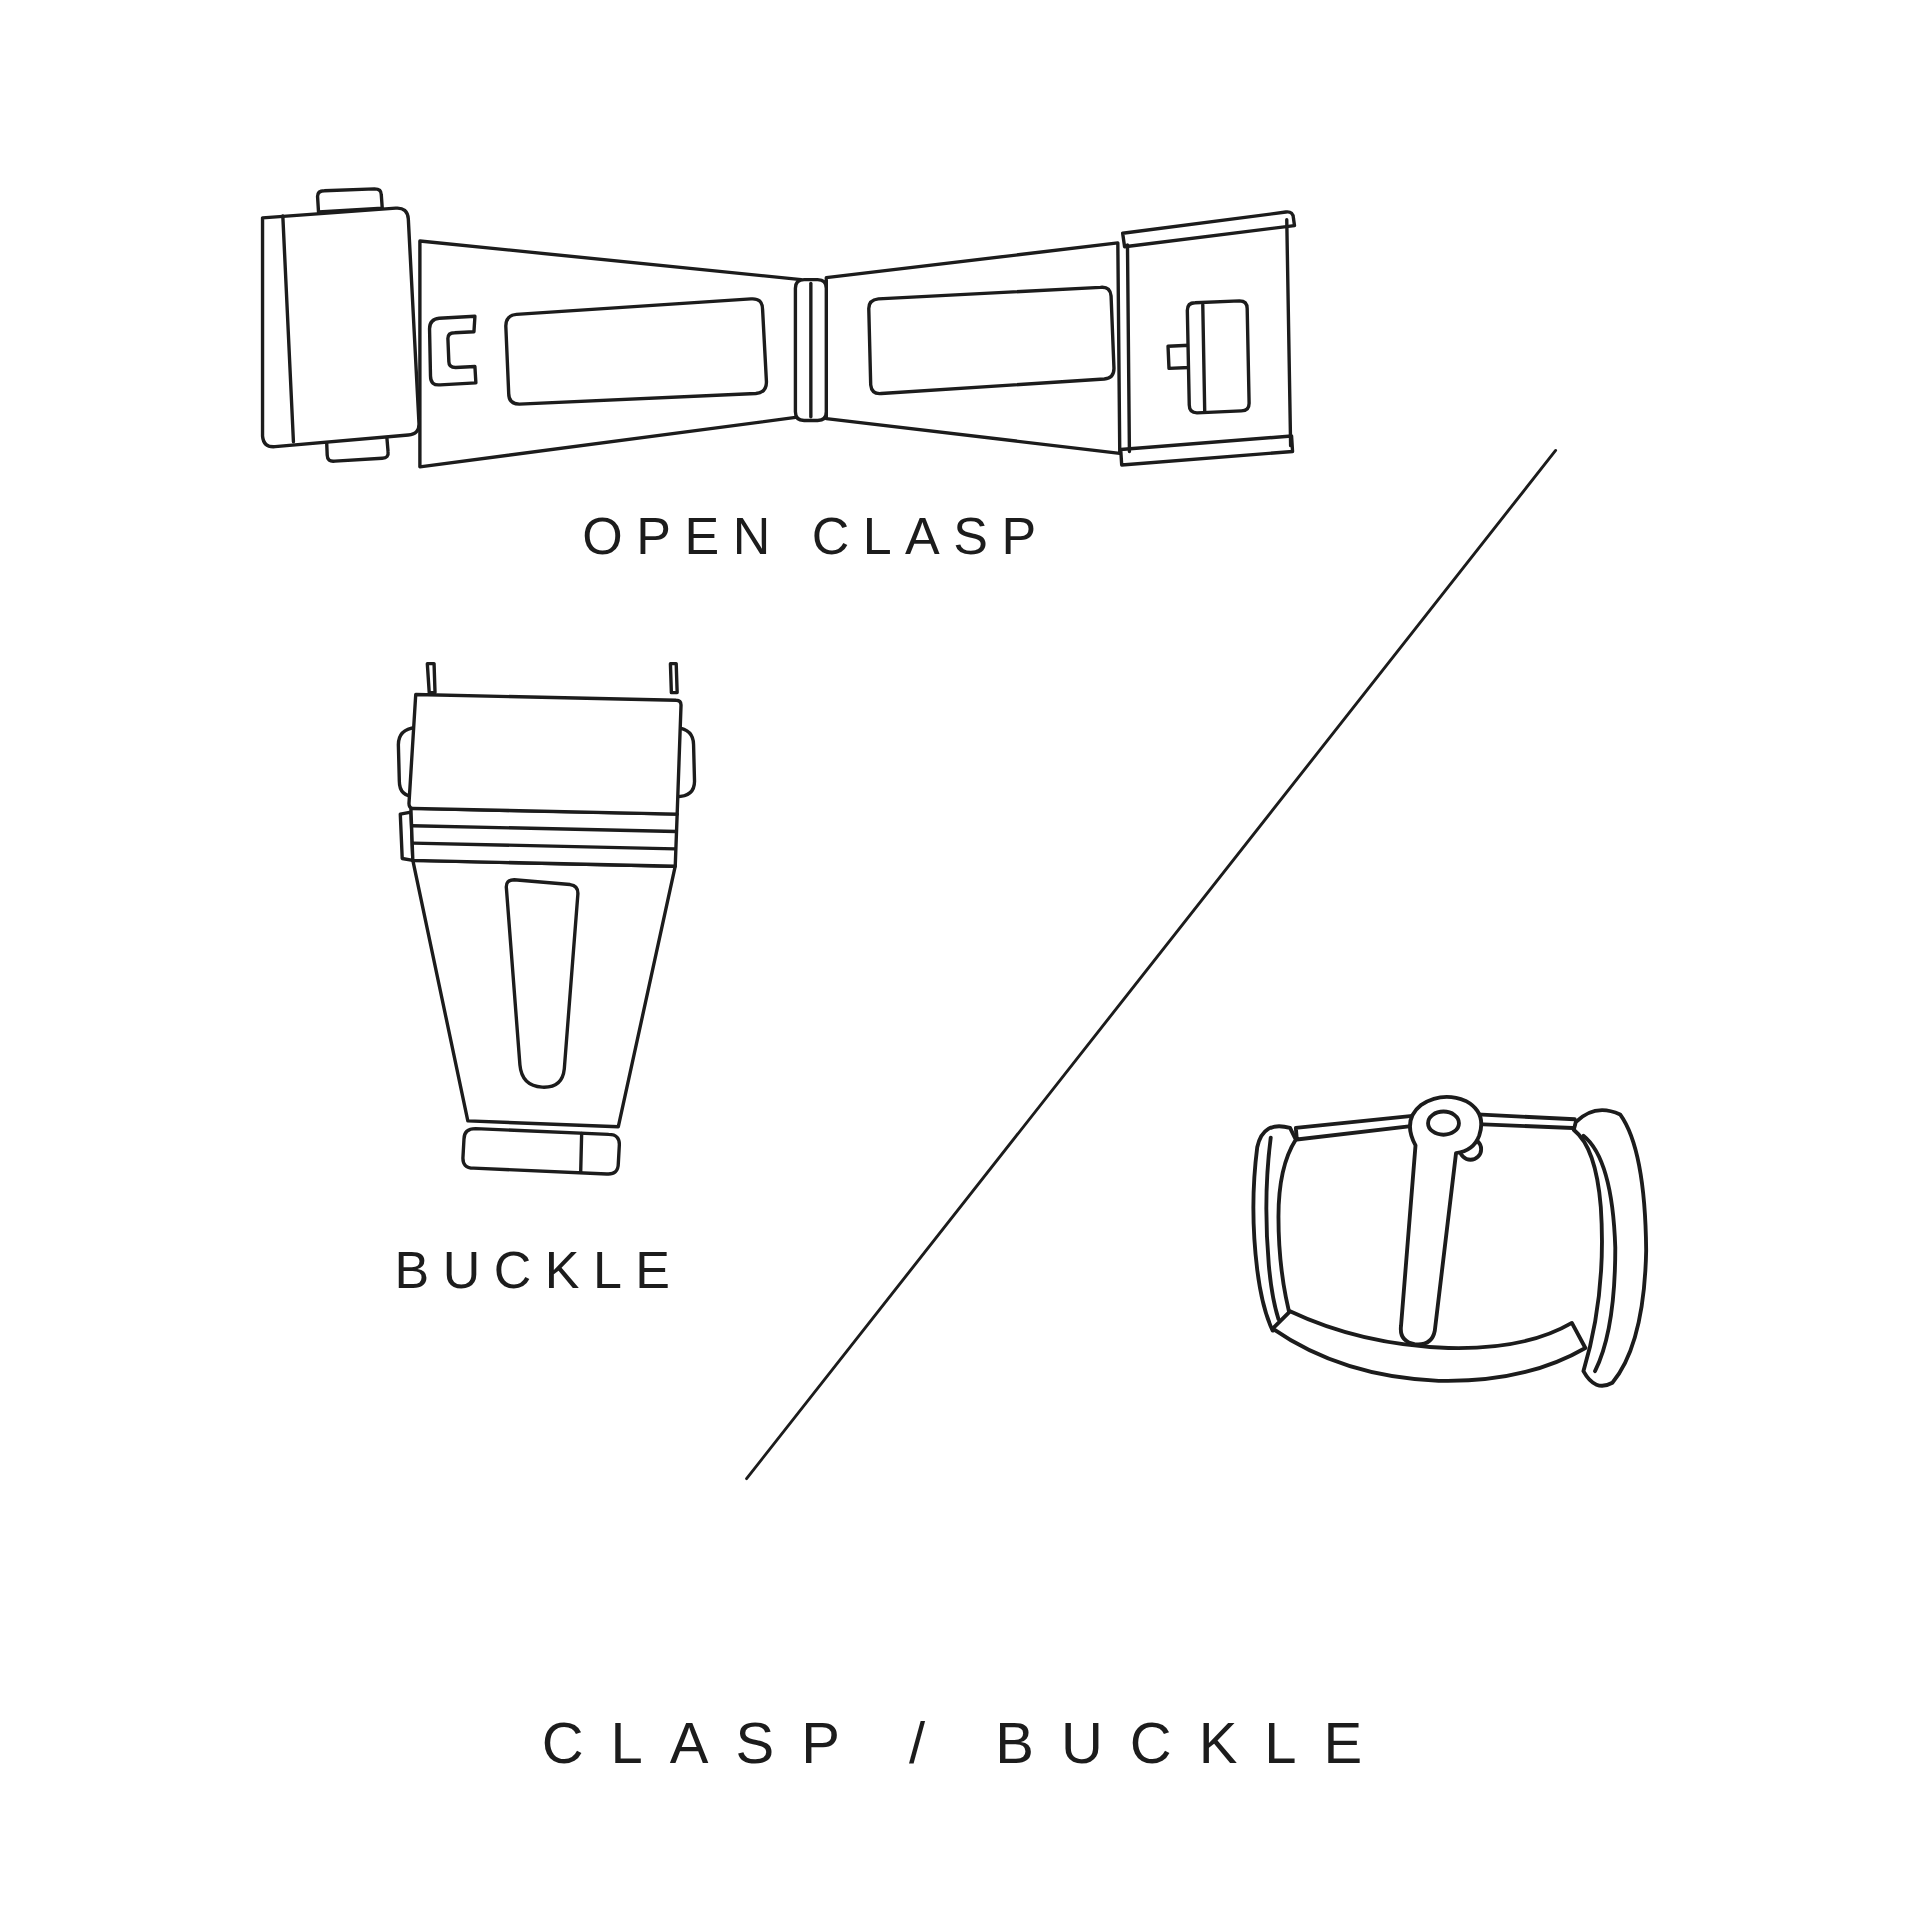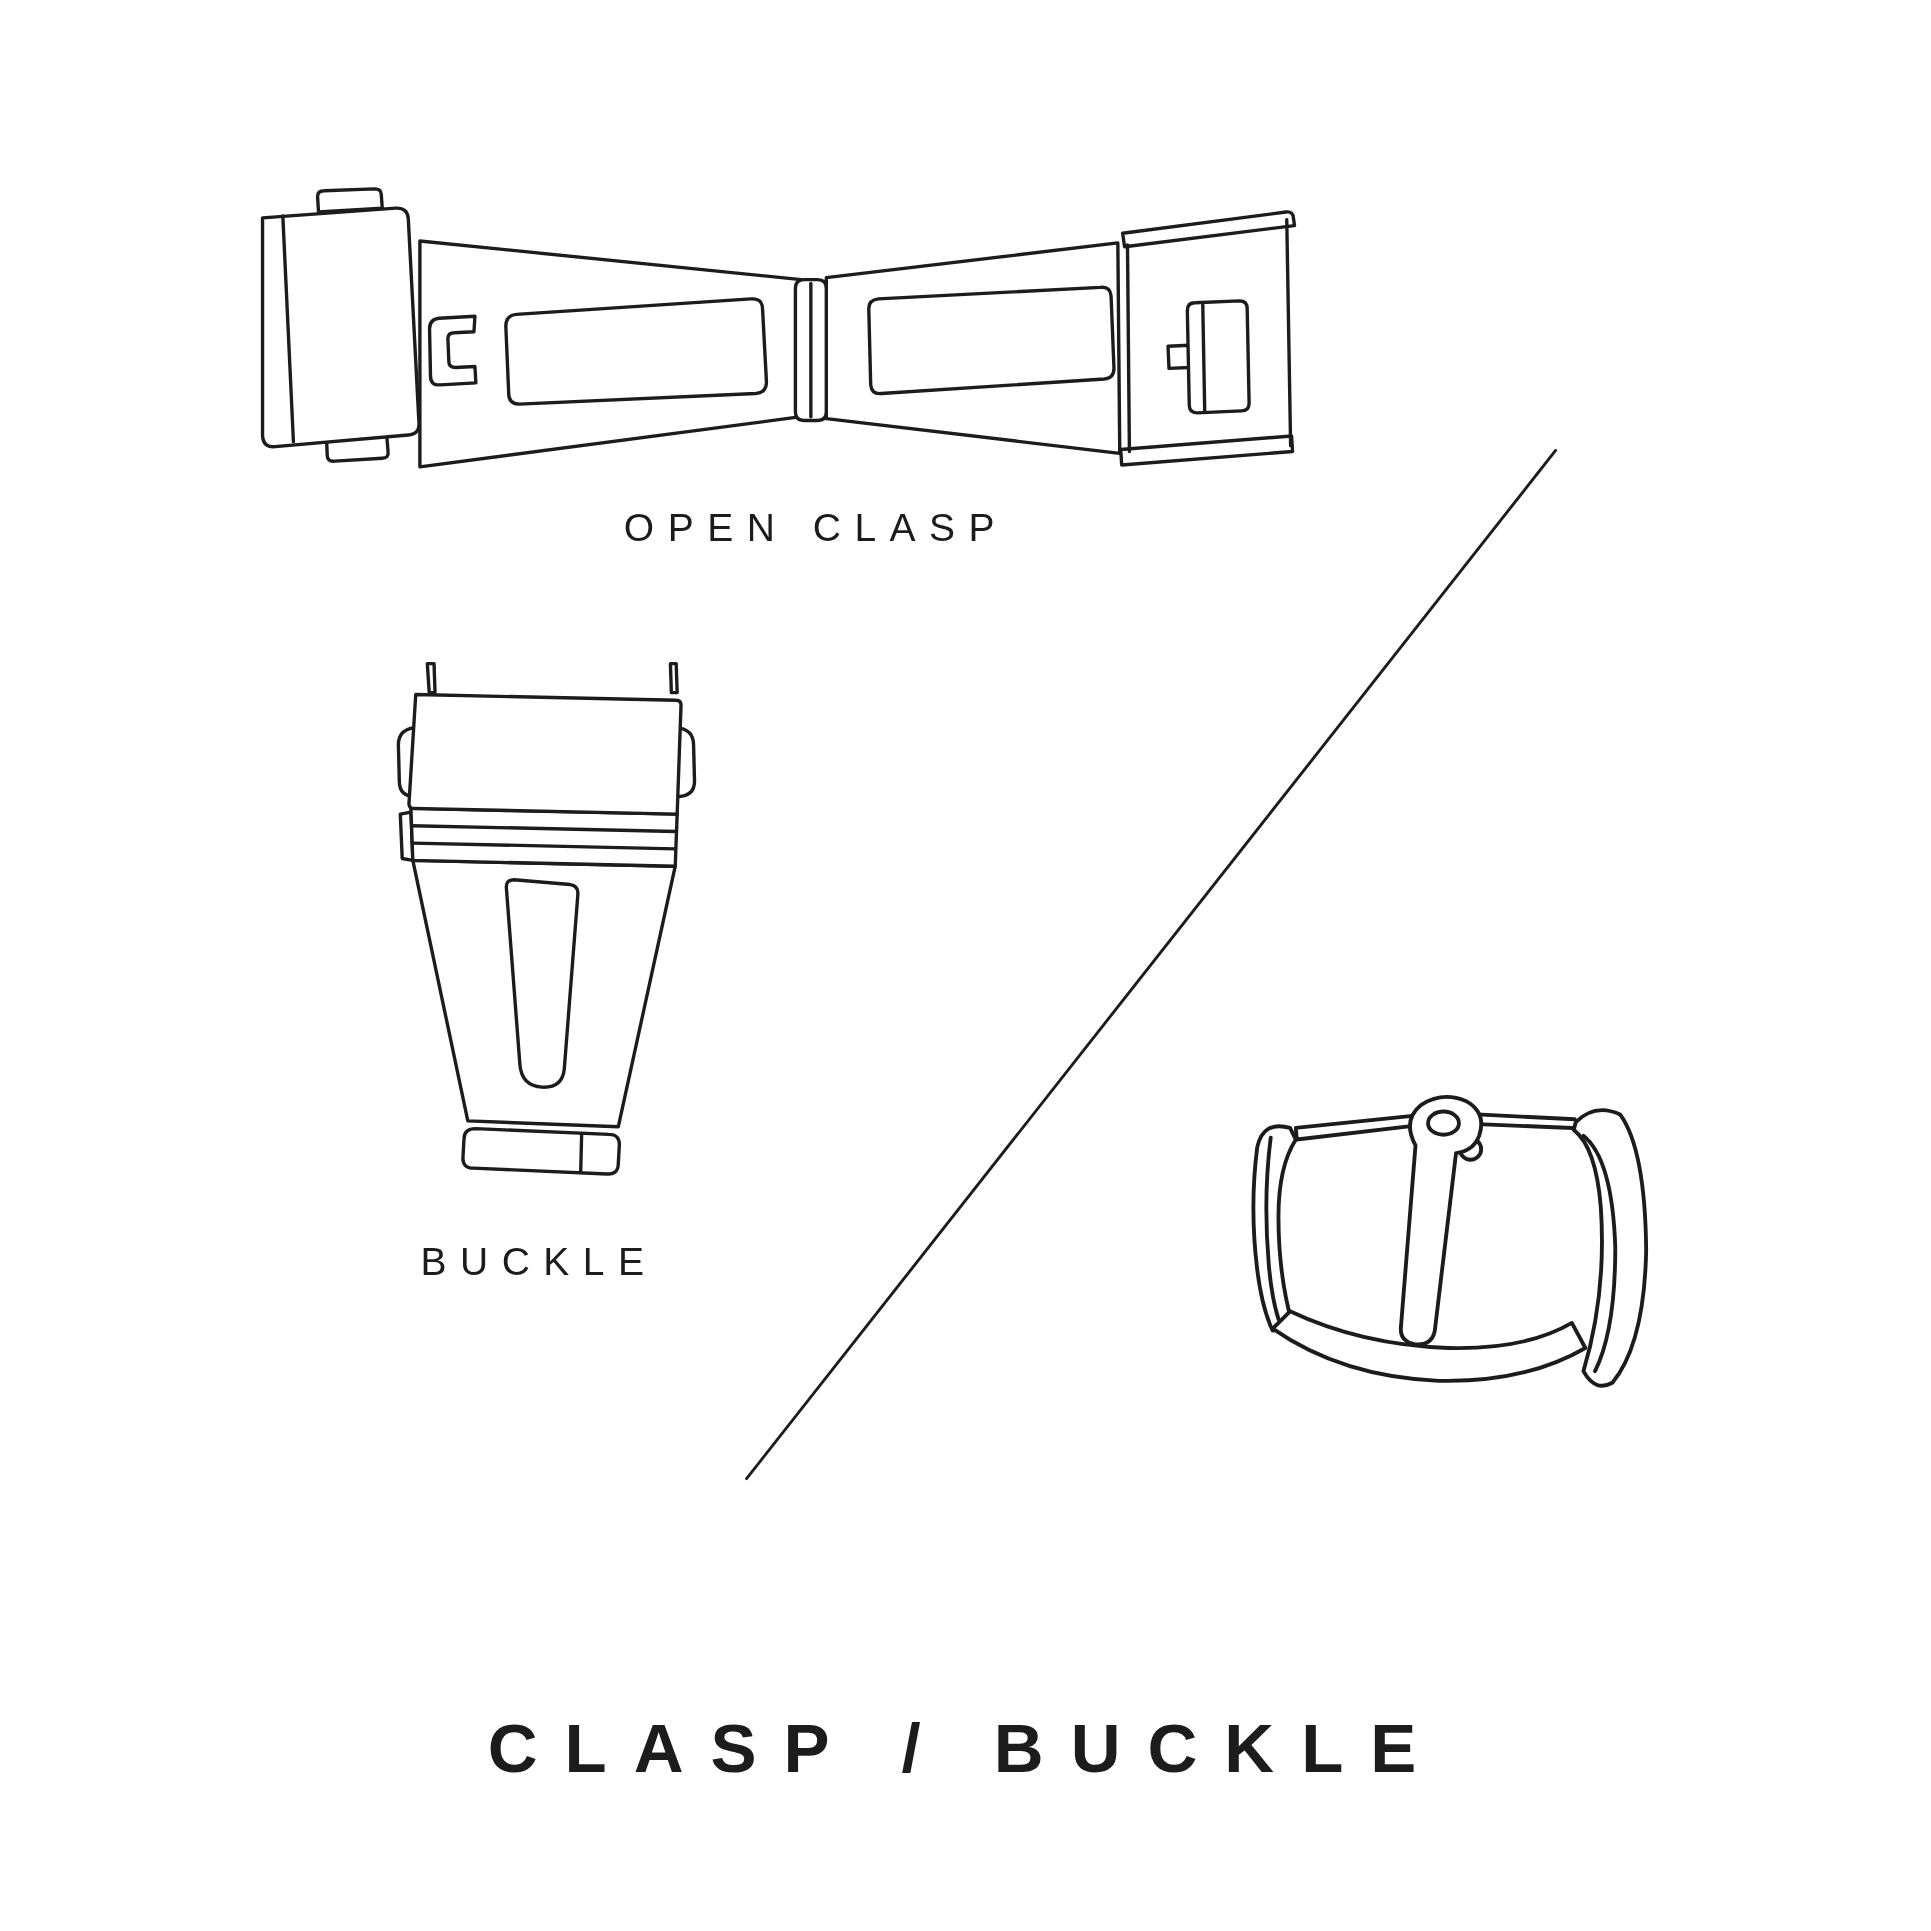--- a/index.html
+++ b/index.html
@@ -9,26 +9,26 @@
     position:relative; width:1931px; height:1931px;
     background:var(--background); color:var(--ink); overflow:hidden;
     font-family:"Liberation Sans", sans-serif;
   }
   svg.illus { position:absolute; overflow:visible; }
   svg.illus path, svg.illus line, svg.illus ellipse, svg.illus circle {
     stroke:currentColor; stroke-linejoin:round; stroke-linecap:round;
   }
   .caption {
     position:absolute; transform:translateX(-50%);
-    font-size:39px; font-weight:400; letter-spacing:13.5px;
+    font-size:52px; font-weight:400; letter-spacing:13.5px;
     color:var(--ink); white-space:nowrap;
   }
   .title {
     position:absolute; left:50%; transform:translateX(-50%);
-    font-size:69px; font-weight:700; letter-spacing:27px;
+    font-size:58px; font-weight:400; letter-spacing:27px;
     color:var(--ink); white-space:nowrap;
   }
 </style>
 </head>
 <body>
 
 <div class="canvas">
 
   <svg class="illus" style="left:222px; top:179px;" width="1086" height="319" viewBox="0 0 1125 330">
     <g fill="#ffffff" stroke-width="3.5">

